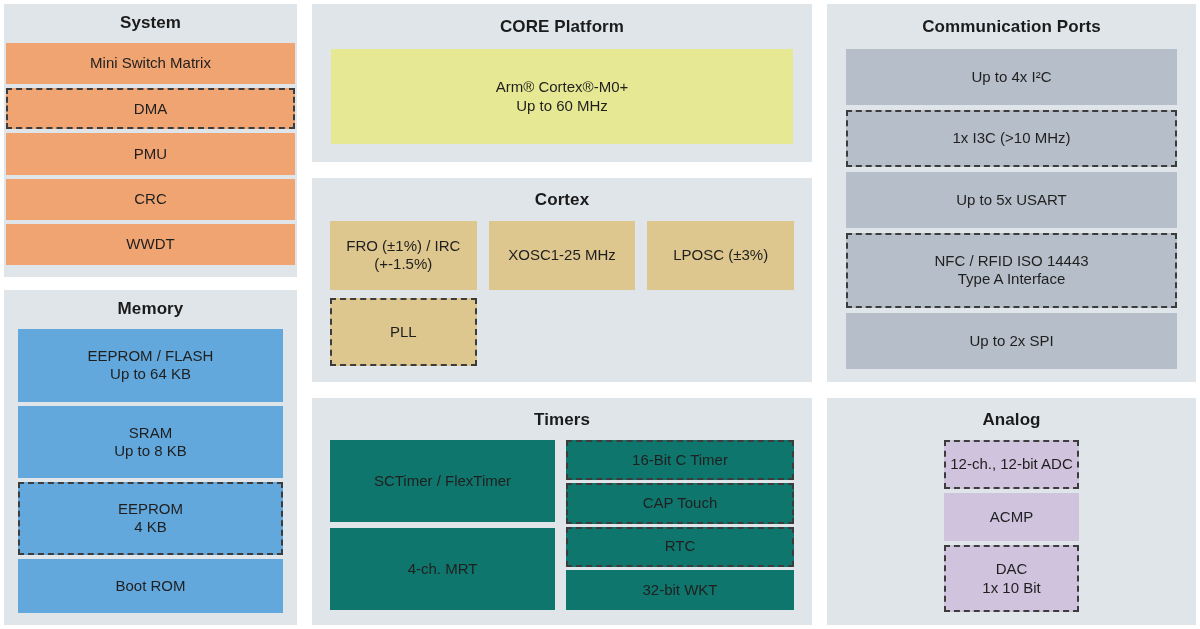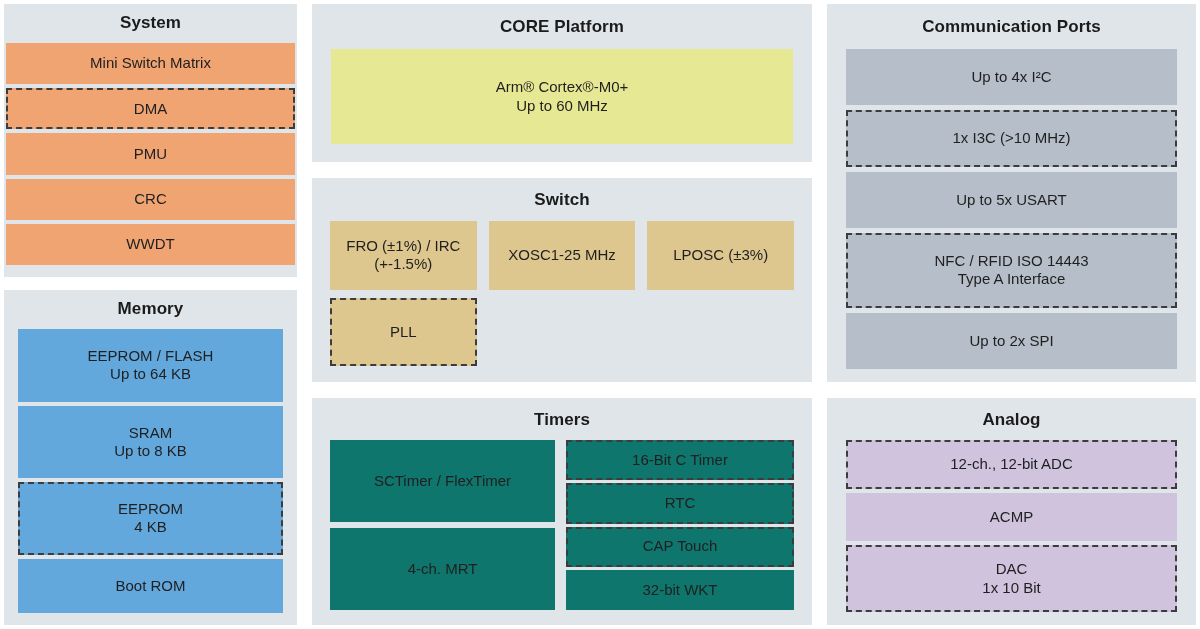--- a/index.html
+++ b/index.html
@@ -70,21 +70,21 @@
   .c-grey   { background: #b6bfc9; }
   .c-purple { background: #cfc3de; }
 
   
   #panel-system        { left: 4px;   top: 4px;   width: 293px; height: 273px; }
   #panel-memory        { left: 4px;   top: 290px; width: 293px; height: 335px; }
   #panel-core          { left: 312px; top: 4px;   width: 500px; height: 158px; }
   #panel-clock         { left: 312px; top: 178px; width: 500px; height: 204px; }
   #panel-timers        { left: 312px; top: 398px; width: 500px; height: 227px; }
   #panel-comms         { left: 827px; top: 4px;   width: 369px; height: 378px; }
-  #panel-analog        { left: 827px; top: 398px; width: 369px; height: 227px; }
+  #panel-analog        { left: 827px; top: 398px; width: 369px; height: 227px; align-items: center; }
 
   #panel-system  .panel-title { padding: 9px 0 10px; }
   #panel-memory  .panel-title { padding: 9px 0 10px; }
   #panel-core    .panel-title { padding: 13px 0 12px; }
   #panel-clock   .panel-title { padding: 12px 0 11px; }
   #panel-timers  .panel-title { padding: 12px 0 10px; }
   #panel-comms   .panel-title { padding: 13px 0 12px; }
   #panel-analog  .panel-title { padding: 12px 0 10px; }
 
   #panel-system  .panel-body { gap: 4px; padding: 0 2px 12px; }
@@ -174,21 +174,21 @@
   <div class="panel" id="panel-core">
     <div class="panel-title">CORE Platform</div>
     <div class="panel-body">
       <div class="block c-yellow">
         <span><span>Arm® Cortex®-M0+</span><br><span>Up to 60 MHz</span></span>
       </div>
     </div>
   </div>
 
   <div class="panel" id="panel-clock">
-    <div class="panel-title">Switch</div>
+    <div class="panel-title">Cortex</div>
     <div class="grid2">
       <div class="block c-tan">
         <span>FRO (±1%) / IRC (+-1.5%)</span>
       </div>
       <div class="block c-tan">
         <span>XOSC1-25 MHz</span>
       </div>
       <div class="block c-tan">
         <span>LPOSC (±3%)</span>
       </div>
@@ -207,24 +207,24 @@
         </div>
         <div class="block c-pink">
           <span>4-ch. MRT</span>
         </div>
       </div>
       <div class="col-right">
         <div class="block c-pink dashed">
           <span>16-Bit C Timer</span>
         </div>
         <div class="block c-pink dashed">
+          <span>CAP Touch</span>
+        </div>
+        <div class="block c-pink dashed">
           <span>RTC</span>
-        </div>
-        <div class="block c-pink dashed">
-          <span>CAP Touch</span>
         </div>
         <div class="block c-pink">
           <span>32-bit WKT</span>
         </div>
       </div>
     </div>
   </div>
 
   <div class="panel" id="panel-comms">
     <div class="panel-title">Communication Ports</div>

